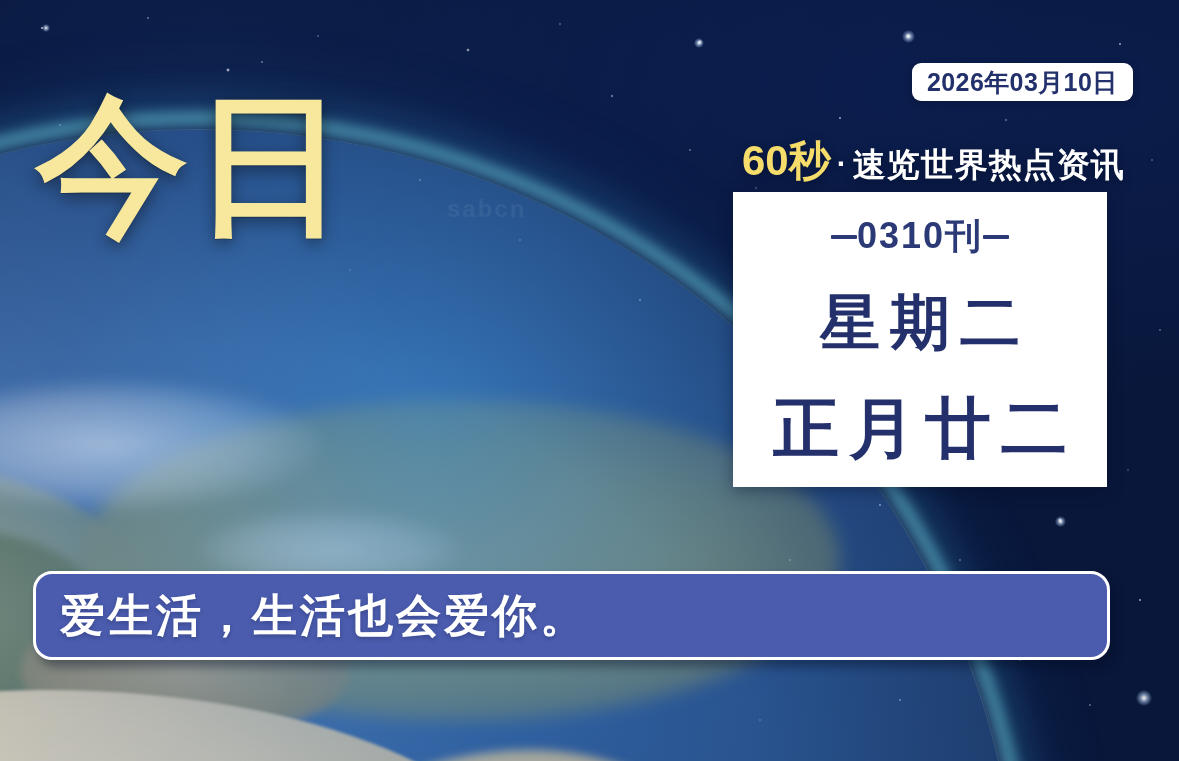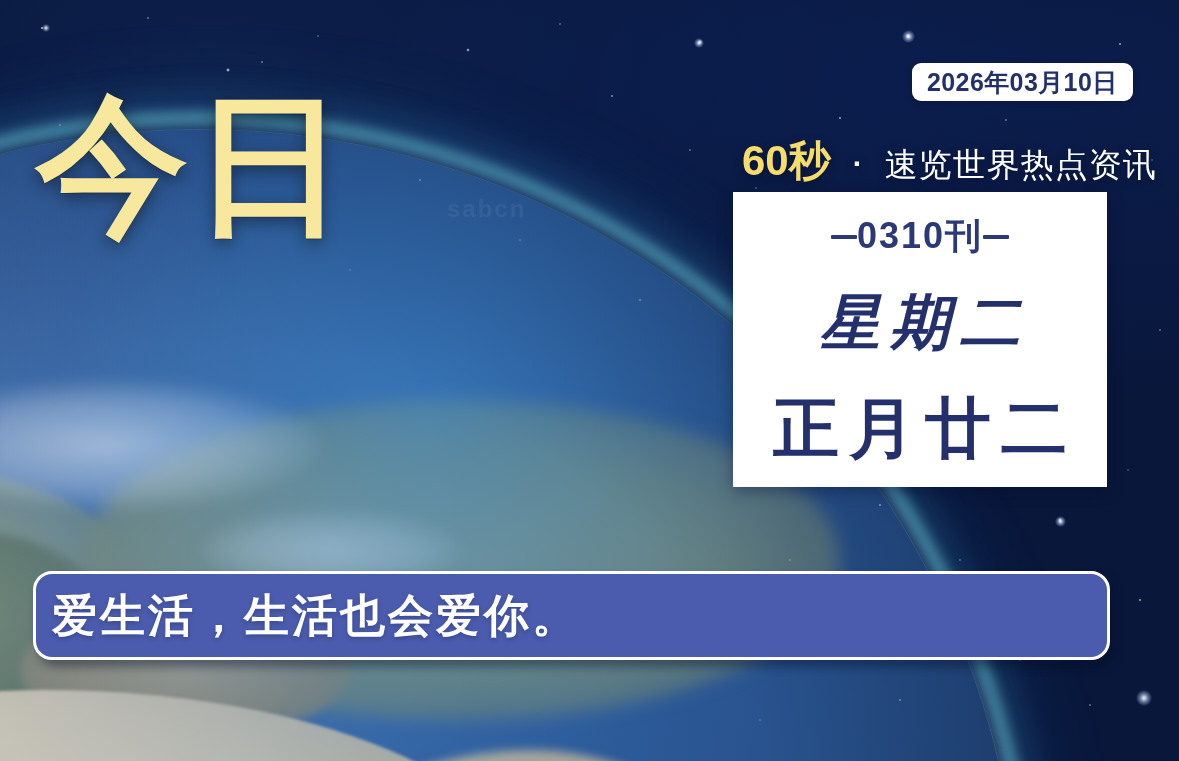--- a/index.html
+++ b/index.html
@@ -219,65 +219,65 @@
     background:#ffffff;
     border-radius:9px;
     color:#22306c;
     font-size:25px; font-weight:700; letter-spacing:.4px;
     box-shadow:0 2px 7px rgba(4,14,40,.35);
   }
 
   
   .sixty-row{
     position:absolute; left:742px; top:140px;
-    display:flex; align-items:flex-end; gap:22px;
+    display:flex; align-items:flex-end; gap:6px;
     white-space:nowrap;
     text-shadow:0 3px 9px rgba(4,14,40,.6);
   }
   .sixty{
     font-size:42px; font-weight:900; color:#f6dc6b; letter-spacing:0;
     line-height:1;
   }
   .dot-sep{ font-size:30px; font-weight:900; color:#ffffff; line-height:1; padding-bottom:3px; }
-  .sixty-tail{ font-size:33px; font-weight:400; color:#ffffff; letter-spacing:1px; line-height:1; padding-bottom:1px;}
+  .sixty-tail{ font-size:33px; font-weight:700; color:#ffffff; letter-spacing:1px; line-height:1; padding-bottom:1px;}
 
   
   .card{
     position:absolute; left:733px; top:192px;
     width:374px; height:295px;
     background:#ffffff;
     display:flex; flex-direction:column;
     align-items:center; justify-content:flex-start;
     padding-top:16px;
     box-shadow:0 4px 14px rgba(4,14,40,.38);
   }
   .card-issue{
     color:#2b3a76; font-size:36px; font-weight:700; letter-spacing:2px;
     display:flex; align-items:center; 
     margin-top:4px;
   }
   .dash{ display:inline-block; width:26px; height:4px; background:#2b3a76; border-radius:1px; }
   .card-week{
     color:#23306b; font-size:60px; font-weight:900; letter-spacing:10px;
-    margin-top:22px; margin-left:10px;font-style:italic;
+    margin-top:22px; margin-left:10px;
   }
   .card-lunar{
     color:#23306b; font-size:66px; font-weight:900; letter-spacing:10px;
     margin-top:20px; margin-left:10px;
   }
 
   
   .banner{
     position:absolute; left:33px; top:571px;
     width:1077px; height:89px;
     background:#4b5cae;
     border:3px solid #ffffff;
     border-radius:19px;
     display:flex; align-items:center;
-    padding-left:16px;
+    padding-left:24px;
     box-shadow:5px 7px 10px rgba(4,12,36,.40);
   }
   .banner-text{
     color:#ffffff; font-size:45px; font-weight:900; letter-spacing:3px;
     text-shadow:0 2px 4px rgba(10,20,60,.28);
     white-space:nowrap;
   }
 </style>
 </head>
 <body>

